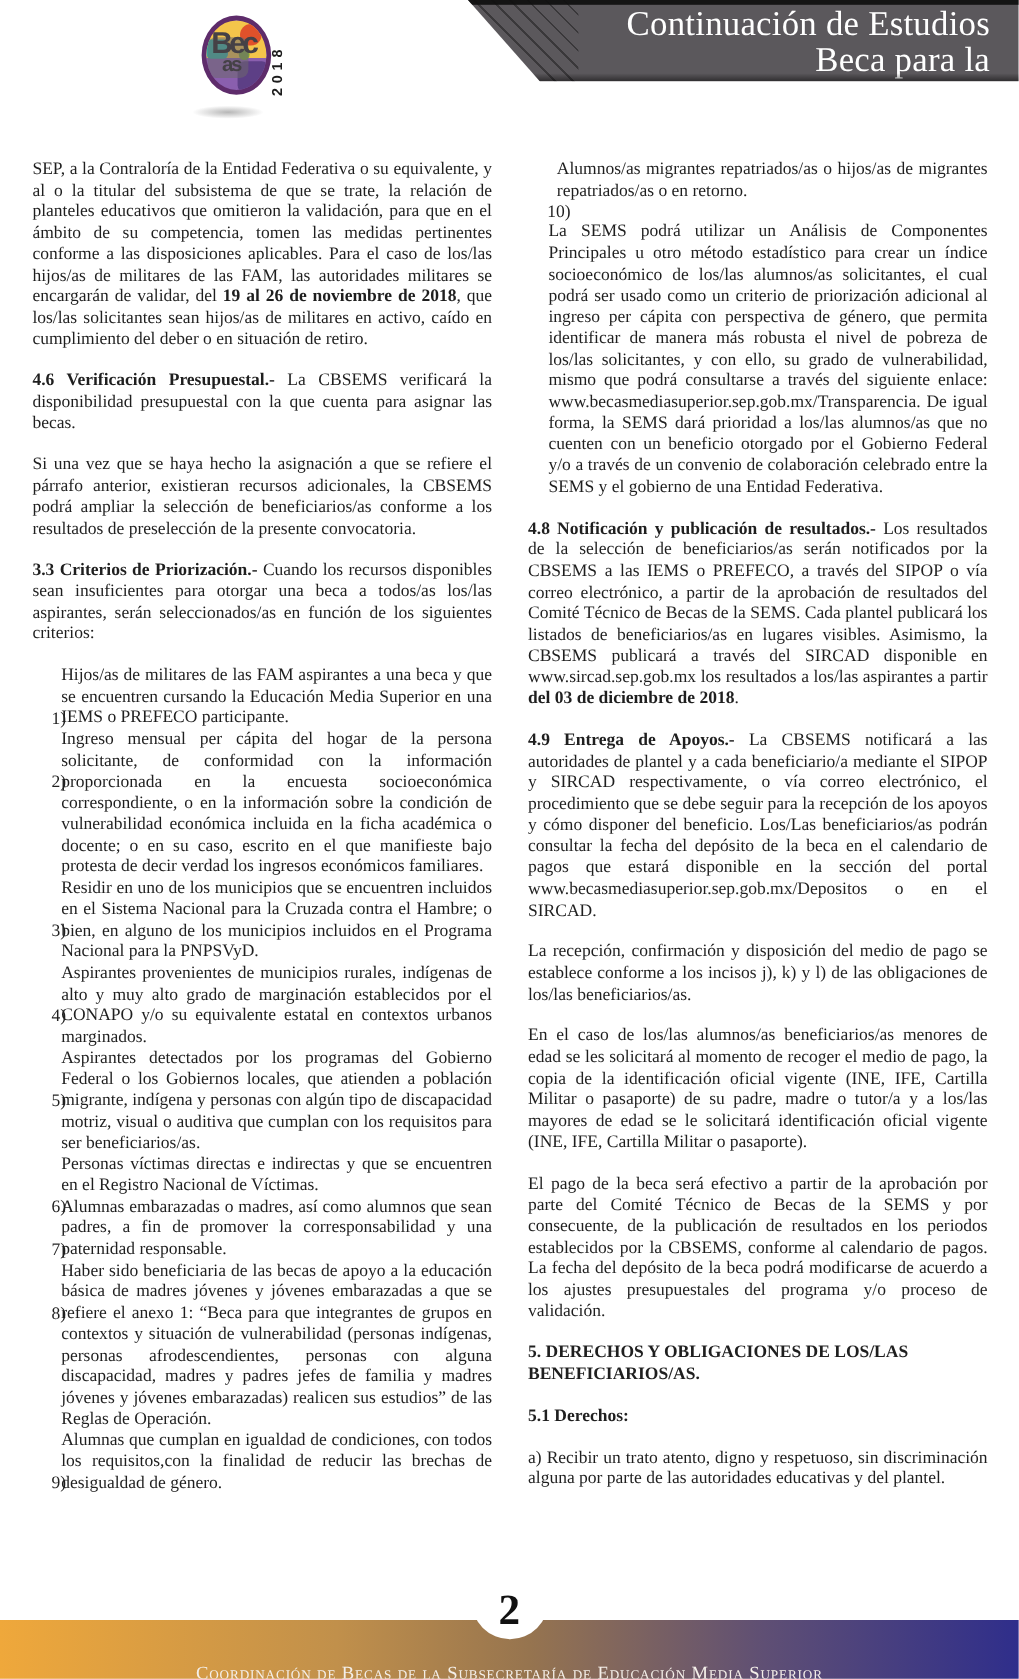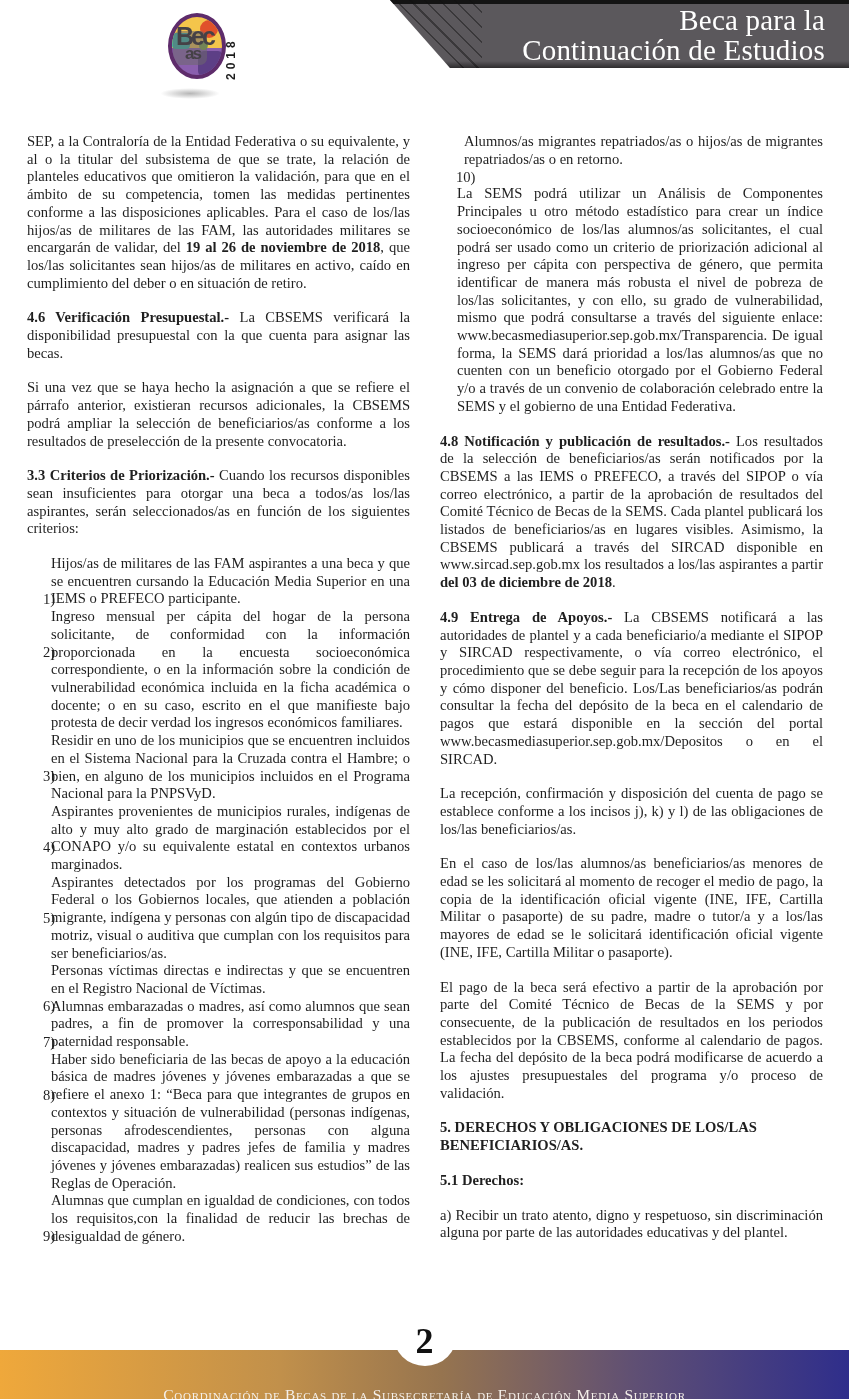--- a/index.html
+++ b/index.html
@@ -90,22 +90,22 @@
   .footer-caption{
     position:absolute;left:0;right:0;bottom:9px;text-align:center;
     color:#f4efe9;font-variant:small-caps;font-size:15.5px;letter-spacing:.7px;
   }
 </style>
 </head>
 <body>
 
 <div class="banner">
   <div class="banner-stripes"></div>
+  <div class="banner-line">Continuación de Estudios</div>
   <div class="banner-line">Beca para la</div>
-  <div class="banner-line">Continuación de Estudios</div>
 </div>
 
 <div class="logo-wrap">
   <div class="logo-circle">
     <div class="logo-orange-dot"></div>
     <div class="logo-teal-patch"></div>
     <div class="logo-violet-patch"></div>
     <div class="logo-green-dot"></div>
     <div class="logo-gray-blob"></div>
     <div class="logo-word-top">Bec</div>
@@ -129,21 +129,21 @@
       <div class="block li"><span class="li-num">6)</span><span>Personas víctimas directas e indirectas y que se encuentren en el Registro Nacional de Víctimas.</span></div>
       <div class="block li"><span class="li-num">7)</span><span>Alumnas embarazadas o madres, así como alumnos que sean padres, a fin de promover la corresponsabilidad y una paternidad responsable.</span></div>
       <div class="block li"><span class="li-num">8)</span><span>Haber sido beneficiaria de las becas de apoyo a la educación básica de madres jóvenes y jóvenes embarazadas a que se refiere el anexo 1: “Beca para que integrantes de grupos en contextos y situación de vulnerabilidad (personas indígenas, personas afrodescendientes, personas con alguna discapacidad, madres y padres jefes de familia y madres jóvenes y jóvenes embarazadas) realicen sus estudios” de las Reglas de Operación.</span></div>
       <div class="block li"><span class="li-num">9)</span><span>Alumnas que cumplan en igualdad de condiciones, con todos los requisitos,con la finalidad de reducir las brechas de desigualdad de género.</span></div>
     </div>
   <div>
       <div class="block li"><span class="li-num">10)</span><span>Alumnos/as migrantes repatriados/as o hijos/as de migrantes repatriados/as o en retorno.</span></div>
       <div class="block p"><span>La SEMS podrá utilizar un Análisis de Componentes Principales u otro método estadístico para crear un índice socioeconómico de los/las alumnos/as solicitantes, el cual podrá ser usado como un criterio de priorización adicional al ingreso per cápita con perspectiva de género, que permita identificar de manera más robusta el nivel de pobreza de los/las solicitantes, y con ello, su grado de vulnerabilidad, mismo que podrá consultarse a través del siguiente enlace: www.becasmediasuperior.sep.gob.mx/Transparencia. De igual forma, la SEMS dará prioridad a los/las alumnos/as que no cuenten con un beneficio otorgado por el Gobierno Federal y/o a través de un convenio de colaboración celebrado entre la SEMS y el gobierno de una Entidad Federativa.</span></div>
       <div class="block p"><span class="bold">4.8 Notificación y publicación de resultados.- </span><span>Los resultados de la selección de beneficiarios/as serán notificados por la CBSEMS a las IEMS o PREFECO, a través del SIPOP o vía correo electrónico, a partir de la aprobación de resultados del Comité Técnico de Becas de la SEMS. Cada plantel publicará los listados de beneficiarios/as en lugares visibles. Asimismo, la CBSEMS publicará a través del SIRCAD disponible en www.sircad.sep.gob.mx los resultados a los/las aspirantes a partir </span><span class="bold">del 03 de diciembre de 2018</span><span>.</span></div>
       <div class="block p"><span class="bold">4.9 Entrega de Apoyos.- </span><span>La CBSEMS notificará a las autoridades de plantel y a cada beneficiario/a mediante el SIPOP y SIRCAD respectivamente, o vía correo electrónico, el procedimiento que se debe seguir para la recepción de los apoyos y cómo disponer del beneficio. Los/Las beneficiarios/as podrán consultar la fecha del depósito de la beca en el calendario de pagos que estará disponible en la sección del portal www.becasmediasuperior.sep.gob.mx/Depositos o en el SIRCAD.</span></div>
-      <div class="block p"><span>La recepción, confirmación y disposición del cuenta de pago se establece conforme a los incisos j), k) y l) de las obligaciones de los/las beneficiarios/as.</span></div>
+      <div class="block p"><span>La recepción, confirmación y disposición del medio de pago se establece conforme a los incisos j), k) y l) de las obligaciones de los/las beneficiarios/as.</span></div>
       <div class="block p"><span>En el caso de los/las alumnos/as beneficiarios/as menores de edad se les solicitará al momento de recoger el medio de pago, la copia de la identificación oficial vigente (INE, IFE, Cartilla Militar o pasaporte) de su padre, madre o tutor/a y a los/las mayores de edad se le solicitará identificación oficial vigente (INE, IFE, Cartilla Militar o pasaporte).</span></div>
       <div class="block p"><span>El pago de la beca será efectivo a partir de la aprobación por parte del Comité Técnico de Becas de la SEMS y por consecuente, de la publicación de resultados en los periodos establecidos por la CBSEMS, conforme al calendario de pagos. La fecha del depósito de la beca podrá modificarse de acuerdo a los ajustes presupuestales del programa y/o proceso de validación.</span></div>
       <div class="block h"><span class="bold">5. DERECHOS Y OBLIGACIONES DE LOS/LAS BENEFICIARIOS/AS.</span></div>
       <div class="block h"><span class="bold">5.1 Derechos:</span></div>
       <div class="block p"><span>a) Recibir un trato atento, digno y respetuoso, sin discriminación alguna por parte de las autoridades educativas y del plantel.</span></div>
     </div>
 </div>
 
 <div class="footer-bar">
   <div class="footer-caption">Coordinación de Becas de la Subsecretaría de Educación Media Superior</div>

